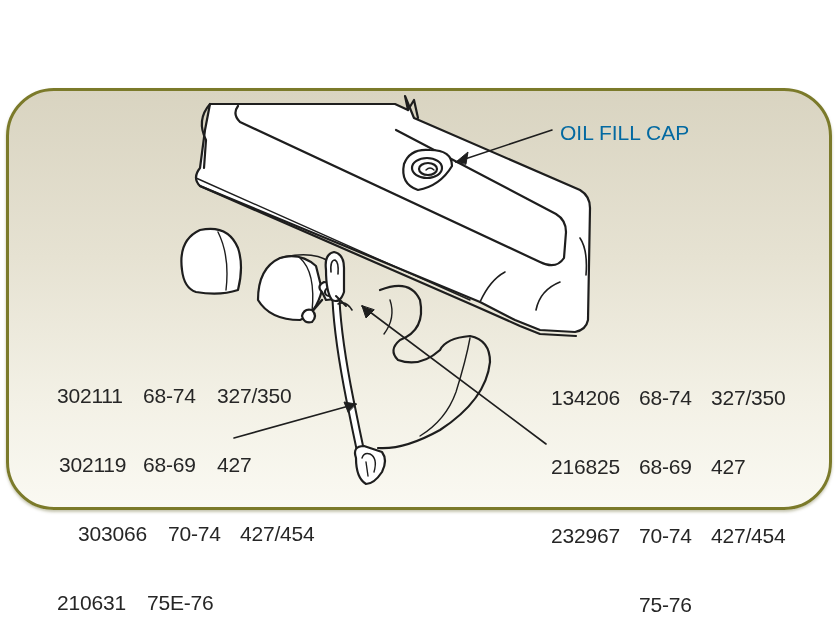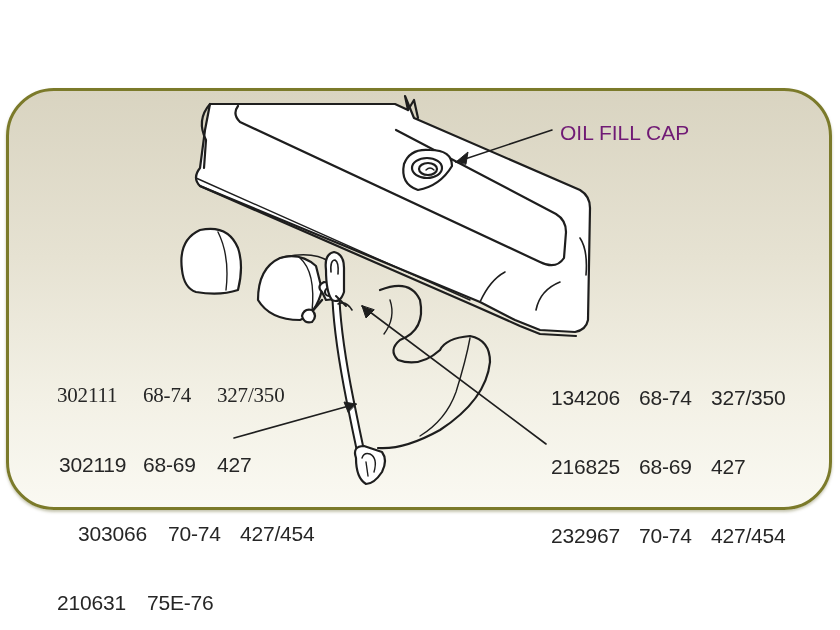--- a/index.html
+++ b/index.html
@@ -8,21 +8,21 @@
     position:absolute; left:6px; top:88px; width:826px; height:422px;
     border:3px solid #7b7a2a; border-radius:48px; box-sizing:border-box;
     background:linear-gradient(180deg, #d9d4c1 0%, #e6e2d2 40%, #f3f1e6 75%, #faf9f2 100%);
     box-shadow: 0 2px 3px rgba(90,90,30,0.35);
     overflow:hidden;
   }
   svg.art { position:absolute; left:0; top:0; width:840px; height:630px; }
   .label { position:absolute; color:#262626; font-size:21px; line-height:23px; white-space:pre; letter-spacing:-0.2px; }
   .row { display:block; height:23px; }
   .col { position:absolute; top:0; }
-  .callout { position:absolute; color:#701a75; font-size:21px; white-space:nowrap; }
+  .callout { position:absolute; color:#0369a1; font-size:21px; white-space:nowrap; }
 </style>
 </head>
 <body>
 
 <div class="panel"></div>
 
 <svg class="art" viewBox="0 0 840 630">
   <g fill="none" stroke="#1e1e1e" stroke-width="2.2" stroke-linecap="round" stroke-linejoin="round">
 
     <g>
@@ -88,21 +88,21 @@
     <path d="M356,404 L344,402 L348,412 Z" fill="#1e1e1e" stroke-width="1"></path>
 
     <path d="M546,444 L362,306" stroke-width="1.6"></path>
     <path d="M362,306 L366,318 L374,310 Z" fill="#1e1e1e" stroke-width="1"></path>
   </g>
 </svg>
 
 <div class="callout" style="left:560px; top:121px;">OIL FILL CAP</div>
 
 <div class="label" style="left:57px; top:338px; width:260px; height:168px;">
-  <div class="row" style="position:relative;font-family:Liberation Serif, serif;">
+  <div class="row" style="position:relative;">
     <span class="col" style="left:0">302111</span>
     <span class="col" style="left:86px">68-74</span>
     <span class="col" style="left:160px">327/350</span>
   </div>
   <div class="row" style="position:relative;">
     <span class="col" style="left:2px">302119</span>
     <span class="col" style="left:86px">68-69</span>
     <span class="col" style="left:160px">427</span>
   </div>
   <div class="row" style="position:relative;margin-left:21px;">
@@ -129,15 +129,20 @@
   <div class="row" style="position:relative;">
     <span class="col" style="left:0">216825</span>
     <span class="col" style="left:88px">68-69</span>
     <span class="col" style="left:160px">427</span>
   </div>
   <div class="row" style="position:relative;">
     <span class="col" style="left:0">232967</span>
     <span class="col" style="left:88px">70-74</span>
     <span class="col" style="left:160px">427/454</span>
   </div>
+  <div class="row" style="position:relative;">
+    <span class="col" style="left:0"></span>
+    <span class="col" style="left:88px">75-76</span>
+    <span class="col" style="left:160px"></span>
+  </div>
   
   
 </div>
 
 </body></html>

